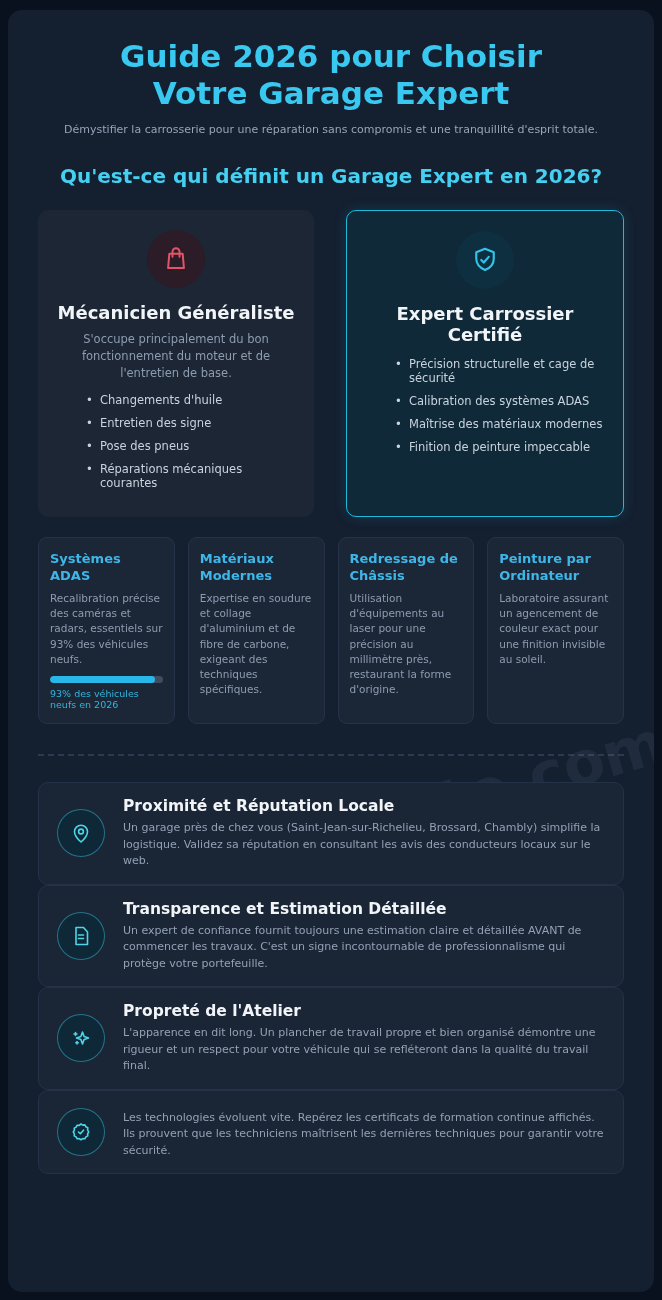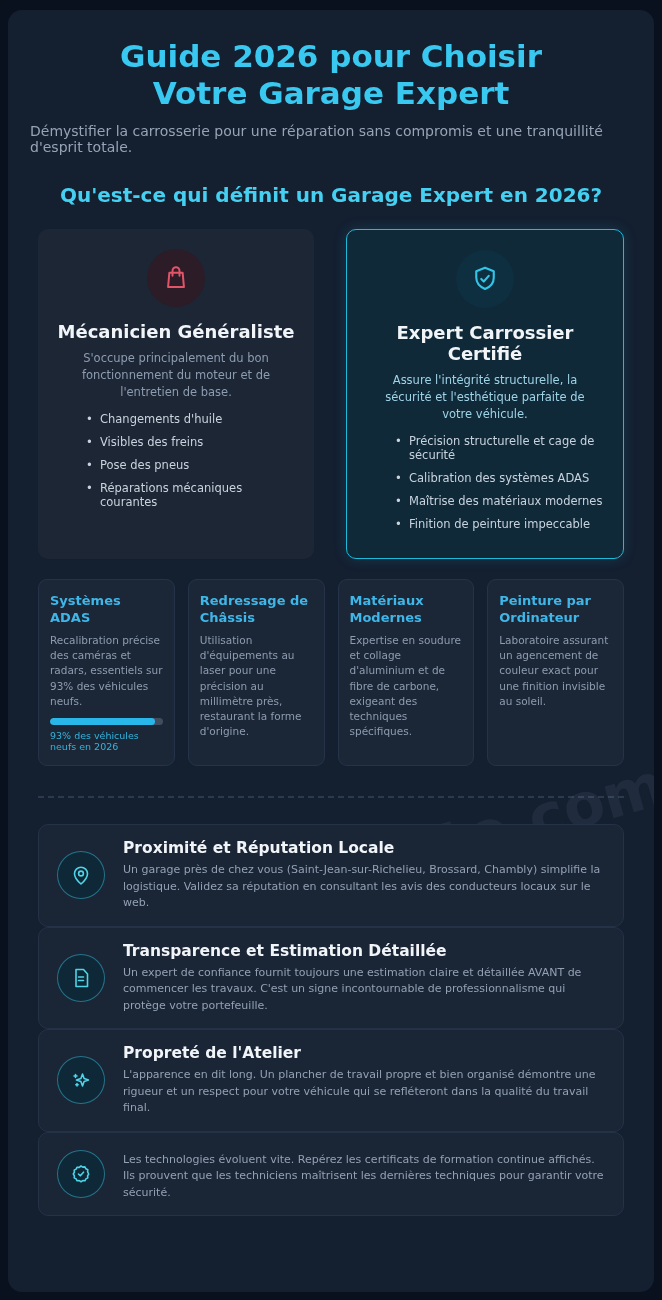--- a/index.html
+++ b/index.html
@@ -25,23 +25,23 @@
     margin-top:8px;
     text-align:center;
     color:#38c8f0;
     font-size:31px;
     font-weight:bold;
     line-height:1.18;
     padding:0 40px;
   }
   .page-subtitle {
     margin-top:12px;
-    text-align:left;
+    text-align:center;
     color:#97a4b6;
-    font-size:14px;
+    font-size:11px;
   }
   .section-heading {
     margin-top:28px;
     text-align:center;
     color:#45d0f2;
     font-size:20px;
     font-weight:bold;
   }
 
   
@@ -153,62 +153,61 @@
         <div class="icon-circle red">
           <svg width="28" height="28" viewBox="0 0 24 24" fill="none" stroke="currentColor" stroke-width="1.7" stroke-linecap="round" stroke-linejoin="round">
             <path d="M6.3 7.5h11.4l1.1 12.2H5.2L6.3 7.5z"></path>
             <path d="M9 10V5.8a3 3 0 0 1 6 0V10"></path>
           </svg>
         </div>
         <div class="def-title">Mécanicien Généraliste</div>
         <div class="def-desc">S'occupe principalement du bon fonctionnement du moteur et de l'entretien de base.</div>
         <ul class="def-bullets">
           <li>Changements d'huile</li>
-          <li>Visibles des freins</li>
+          <li>Entretien des signe</li>
           <li>Pose des pneus</li>
           <li>Réparations mécaniques courantes</li>
         </ul>
       </div>
 
       <div class="def-card featured">
         <div class="icon-circle cyan">
           <svg width="30" height="30" viewBox="0 0 24 24" fill="none" stroke="currentColor" stroke-width="1.7" stroke-linecap="round" stroke-linejoin="round">
             <path d="M12 3l7 2.8v5.1c0 4.4-2.9 7.4-7 9.1-4.1-1.7-7-4.7-7-9.1V5.8L12 3z"></path>
             <path d="M9 12l2 2 4-4.5"></path>
           </svg>
         </div>
         <div class="def-title">Expert Carrossier Certifié</div>
-        <div class="def-desc">Assure l'intégrité structurelle, la sécurité et l'esthétique parfaite de votre véhicule.</div>
         <ul class="def-bullets">
           <li>Précision structurelle et cage de sécurité</li>
           <li>Calibration des systèmes ADAS</li>
           <li>Maîtrise des matériaux modernes</li>
           <li>Finition de peinture impeccable</li>
         </ul>
       </div>
     </div>
 
     <div class="feature-row">
       <div class="feat-card">
         <div class="feat-title">Systèmes ADAS</div>
         <div class="feat-text">Recalibration précise des caméras et radars, essentiels sur 93% des véhicules neufs.</div>
         <div class="progress-track">
           <div class="progress-fill" style="width: 93%;"></div>
         </div>
         <div class="progress-caption">93% des véhicules neufs en 2026</div>
       </div>
       <div class="feat-card">
+        <div class="feat-title">Matériaux Modernes</div>
+        <div class="feat-text">Expertise en soudure et collage d'aluminium et de fibre de carbone, exigeant des techniques spécifiques.</div>
+      </div>
+      <div class="feat-card">
         <div class="feat-title">Redressage de Châssis</div>
         <div class="feat-text">Utilisation d'équipements au laser pour une précision au millimètre près, restaurant la forme d'origine.</div>
       </div>
       <div class="feat-card">
-        <div class="feat-title">Matériaux Modernes</div>
-        <div class="feat-text">Expertise en soudure et collage d'aluminium et de fibre de carbone, exigeant des techniques spécifiques.</div>
-      </div>
-      <div class="feat-card">
         <div class="feat-title">Peinture par Ordinateur</div>
         <div class="feat-text">Laboratoire assurant un agencement de couleur exact pour une finition invisible au soleil.</div>
       </div>
     </div>
 
     <div class="divider"></div>
 
     <div class="criteria-wrap">
       <div class="watermark">Versatileauto.com</div>
 

